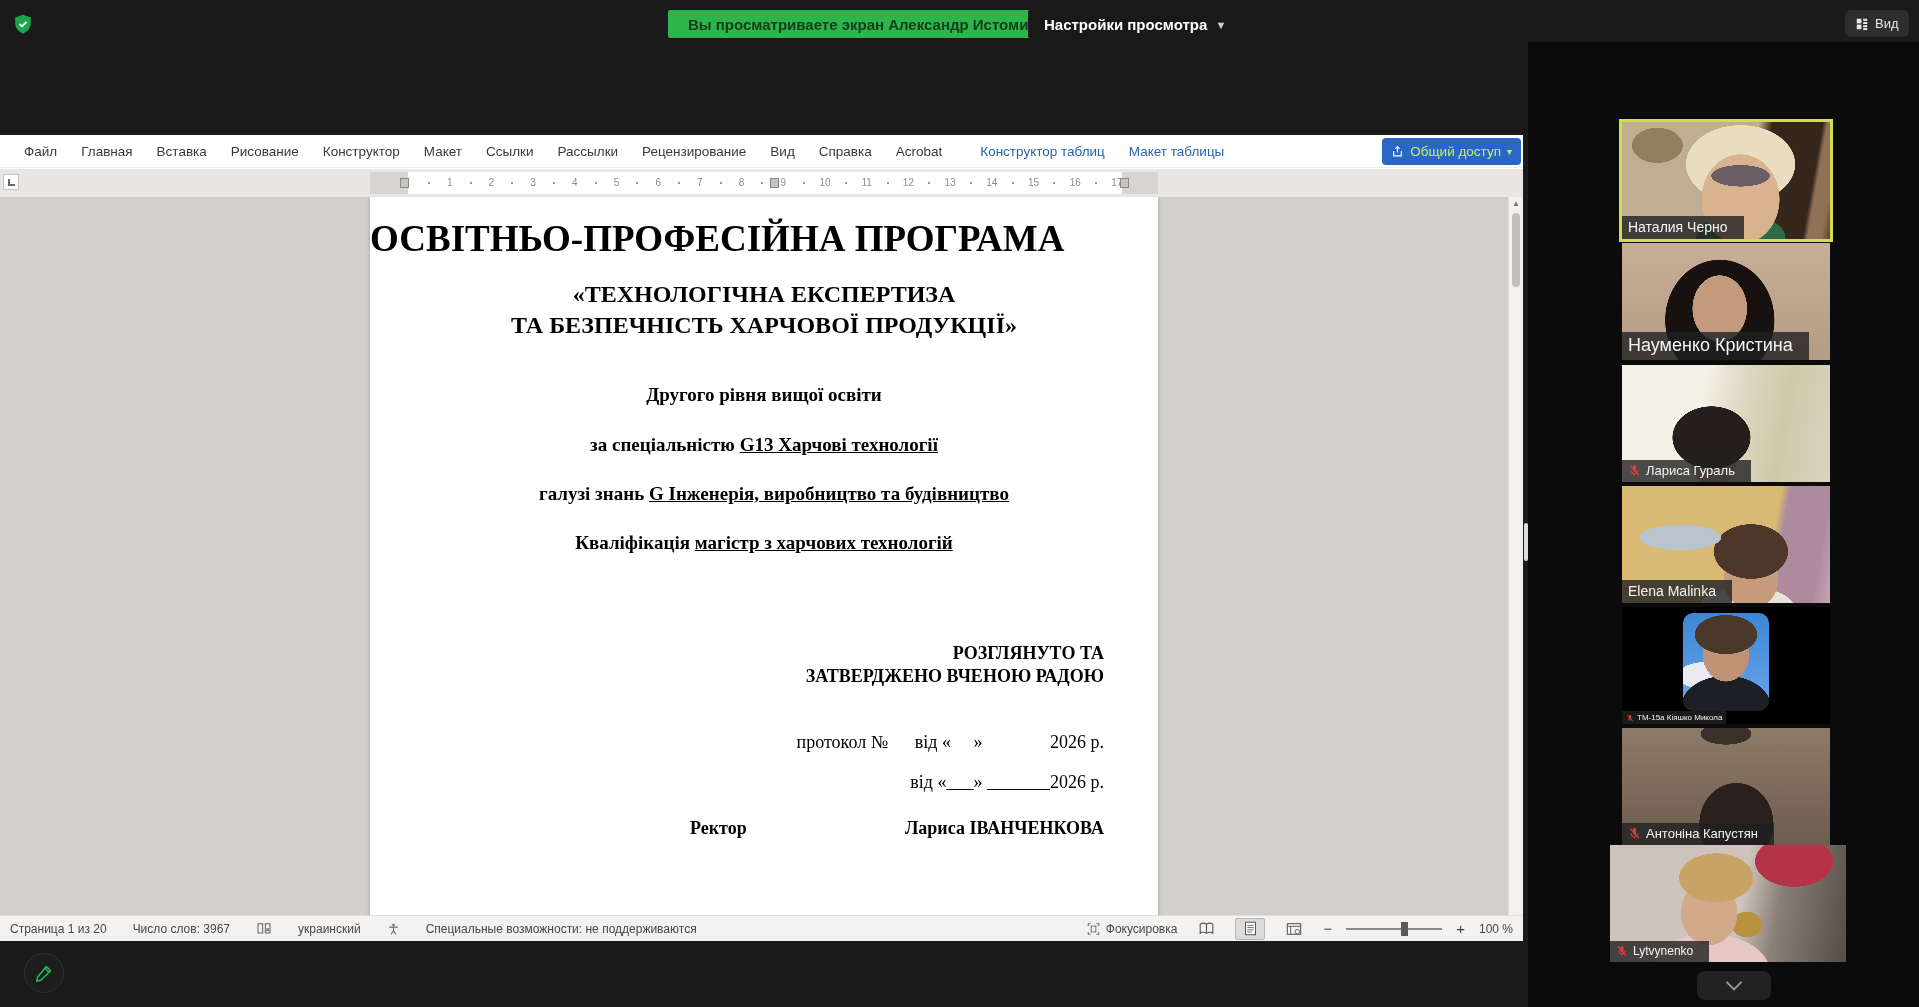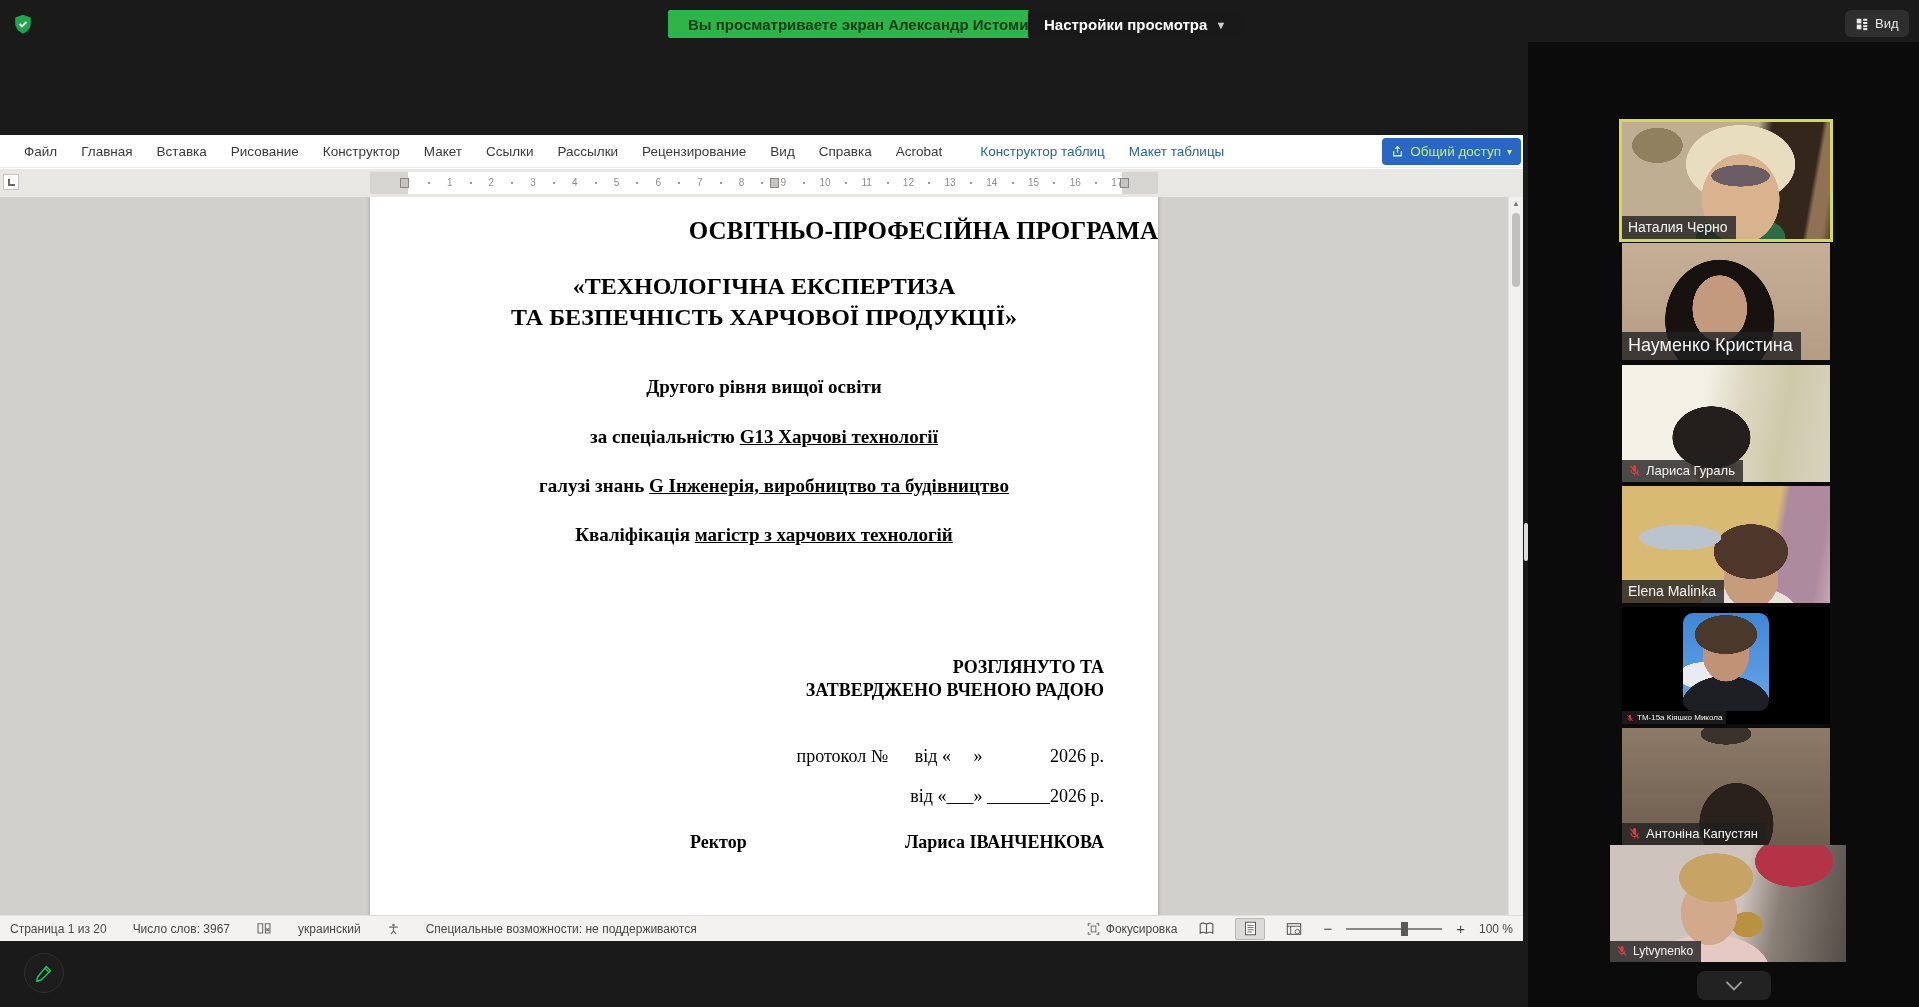--- a/index.html
+++ b/index.html
@@ -47,26 +47,26 @@
   .ruler-band::after  { content:""; position:absolute; right:0; top:0; width:36px; height:100%; background:#d7d5d1; }
   .rnum { position:absolute; top:5px; transform:translateX(-50%); font-size:10px; color:#8f8d8b; }
   .rtick { position:absolute; top:10px; width:2px; height:2px; background:#9a9896; transform:translateX(-50%); }
   .ind-marker { position:absolute; top:6px; width:9px; height:10px; background:#c6c4c1;
                 border:1px solid #8a8886; z-index:2; }
 
   .doc-canvas { position:absolute; top:62px; left:0; width:1523px; height:718px; background:#d2d0cc; overflow:hidden; }
   .page { position:absolute; left:370px; top:0; width:788px; height:800px; background:#fff;
           font-family:"Liberation Serif", serif; color:#000; box-shadow:0 0 4px rgba(0,0,0,.25); }
 
-  .doc-title { margin-top:16px; text-align:right; font-weight:bold; font-size:25px; line-height:36px; }
+  .doc-title { margin-top:24px; text-align:left; font-weight:bold; font-size:37px; line-height:36px; }
   .doc-sub   { margin-top:22px; text-align:center; font-weight:bold; font-size:24px; line-height:31px; }
   .doc-line  { text-align:center; font-weight:bold; font-size:19px; line-height:23px; }
   .m-level { margin-top:42px; } .m-spec { margin-top:27px; } .m-field { margin-top:26px;padding-left:20px; } .m-qual { margin-top:26px; }
   .u { text-decoration:underline; }
-  .approved { margin-top:110px; text-align:right; padding-right:54px; font-weight:bold; font-size:18px; line-height:23px; }
+  .approved { margin-top:88px; text-align:right; padding-right:54px; font-weight:bold; font-size:18px; line-height:23px; }
   .protocol { margin-top:44px; text-align:right; padding-right:54px; font-size:18px; white-space:pre; }
   .order-line { margin-top:26px; text-align:right; padding-right:54px; font-size:18px; }
   .date-line { margin-top:19px; text-align:right; padding-right:54px; font-size:18px; white-space:pre; }
   .rector-row { margin-top:25px; display:flex; justify-content:space-between; padding:0 54px 0 320px;
                 font-weight:bold; font-size:18px; }
 
   .doc-scrollbar { position:absolute; right:0; top:0; width:15px; height:100%; background:#f2f1ef;
                    border-left:1px solid #e3e1df; }
   .doc-scroll-up { position:absolute; top:2px; left:0; width:14px; text-align:center; font-size:8px; color:#7a7876; }
   .doc-thumb { position:absolute; top:16px; left:3px; width:8px; height:74px; background:#c2c0be; border-radius:4px; }
@@ -82,21 +82,21 @@
   .vbtn { width:30px; height:22px; display:flex; align-items:center; justify-content:center; border-radius:2px; }
   .vbtn.active { background:#dcdbd9; border:1px solid #b9b7b5; }
   .zoom-track { position:relative; width:96px; height:2px; background:#8a8886; }
   .zoom-thumb { position:absolute; left:55px; top:-6px; width:7px; height:14px; background:#5b5957; }
   .zsign { font-size:15px; color:#444; line-height:1; }
 
   
   .tile { position:absolute; left:1622px; width:208px; height:117px; background:#000; overflow:hidden; }
   .tile.active { outline:3px solid #d3dc4d; }
   .name-tag { position:absolute; left:0; bottom:0; background:rgba(32,32,32,.8); color:#f4f4f4;
-              font-size:13px; padding:3px 8px 4px 6px; display:flex; align-items:center; gap:5px;
+              font-size:13px; padding:3px 16px 4px 6px; display:flex; align-items:center; gap:5px;
               max-width:98%; white-space:nowrap; }
   .name-tag.tiny { font-size:8px; padding:2px 4px; gap:3px; }
 
   .t1 { background:
         radial-gradient(26px 18px at 17% 20%, #91805f 0 97%, transparent 98%),
         radial-gradient(30px 11px at 57% 46%, #6b5d63 0 97%, transparent 98%),
         radial-gradient(40px 46px at 57% 66%, #d8b38d 0 97%, transparent 98%),
         radial-gradient(56px 40px at 57% 36%, #e9ddc0 0 97%, transparent 98%),
         radial-gradient(46px 24px at 57% 99%, #2e6b47 0 97%, transparent 98%),
         linear-gradient(100deg, #bfae92 60%, #35261c 66% 88%, #8f7256 90% 96%, #5b432f); }

